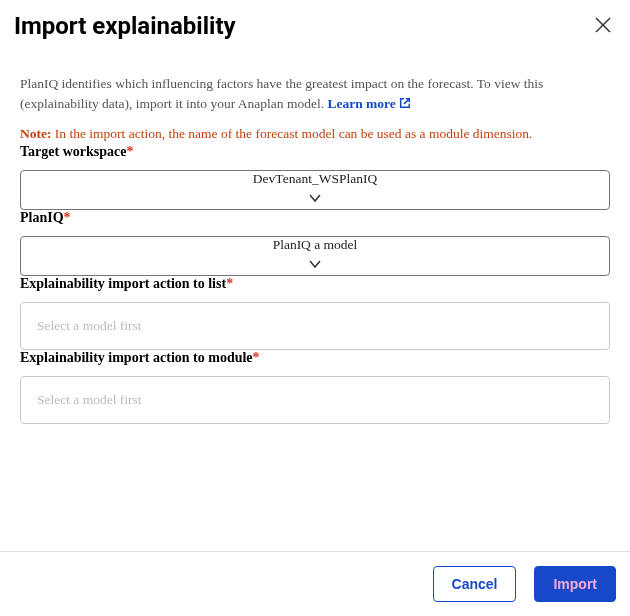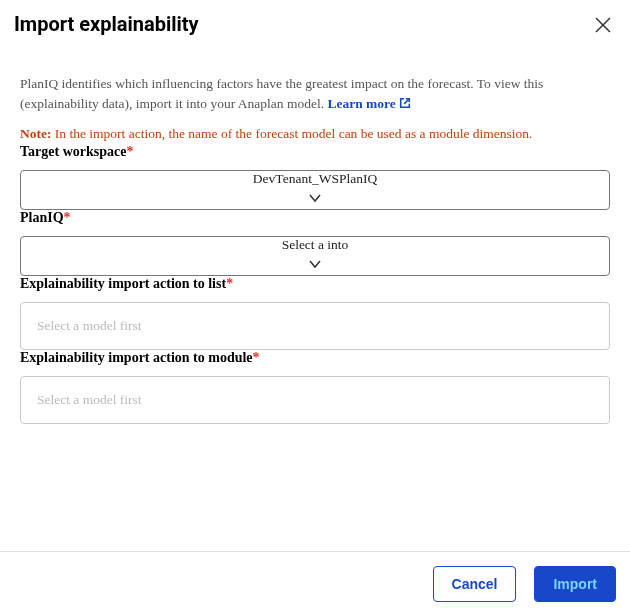--- a/index.html
+++ b/index.html
@@ -19,21 +19,21 @@
       flex-direction: column;
       height: 100%;
     }
     .header {
       display: flex;
       justify-content: space-between;
       align-items: flex-start;
       padding: 12px 14px 8px 14px;
     }
     .title {
-      font-size: 20px;
+      font-size: 24px;
       font-weight: 700;
       color: #000;
     }
     .close-icon {
       cursor: pointer;
       padding: 4px;
       color: #333;
     }
     .body {
       padding: 0 20px 20px 20px;
@@ -132,21 +132,21 @@
       justify-content: center;
     }
     .btn-secondary {
       background: #fff;
       border: 1px solid #1648c9;
       color: #1648c9;
     }
     .btn-primary {
       background: #1648c9;
       border: 1px solid #1648c9;
-      color: #7dd3fc;
+      color: #f9a8d4;
     }
   </style>
 </head>
 <body>
 
 <div class="dialog">
 
   <div class="header">
     <h1 class="title">Import explainability</h1>
     <div class="close-icon">
@@ -184,21 +184,21 @@
           </svg>
         </span>
       </div>
     </div>
 
     <div class="field">
       <div class="field-label">
         <span>PlanIQ</span><span class="required">*</span>
       </div>
       <div class="select-control">
-        <span class="select-text select-placeholder">Select a into</span>
+        <span class="select-text select-placeholder">PlanIQ a model</span>
         <span class="chevron-icon">
           <svg width="14" height="14" viewBox="0 0 14 14" fill="none" stroke="currentColor" stroke-width="1.5">
             <polyline points="2,4 7,10 12,4"></polyline>
           </svg>
         </span>
       </div>
     </div>
 
     <div class="field">
       <div class="field-label">

